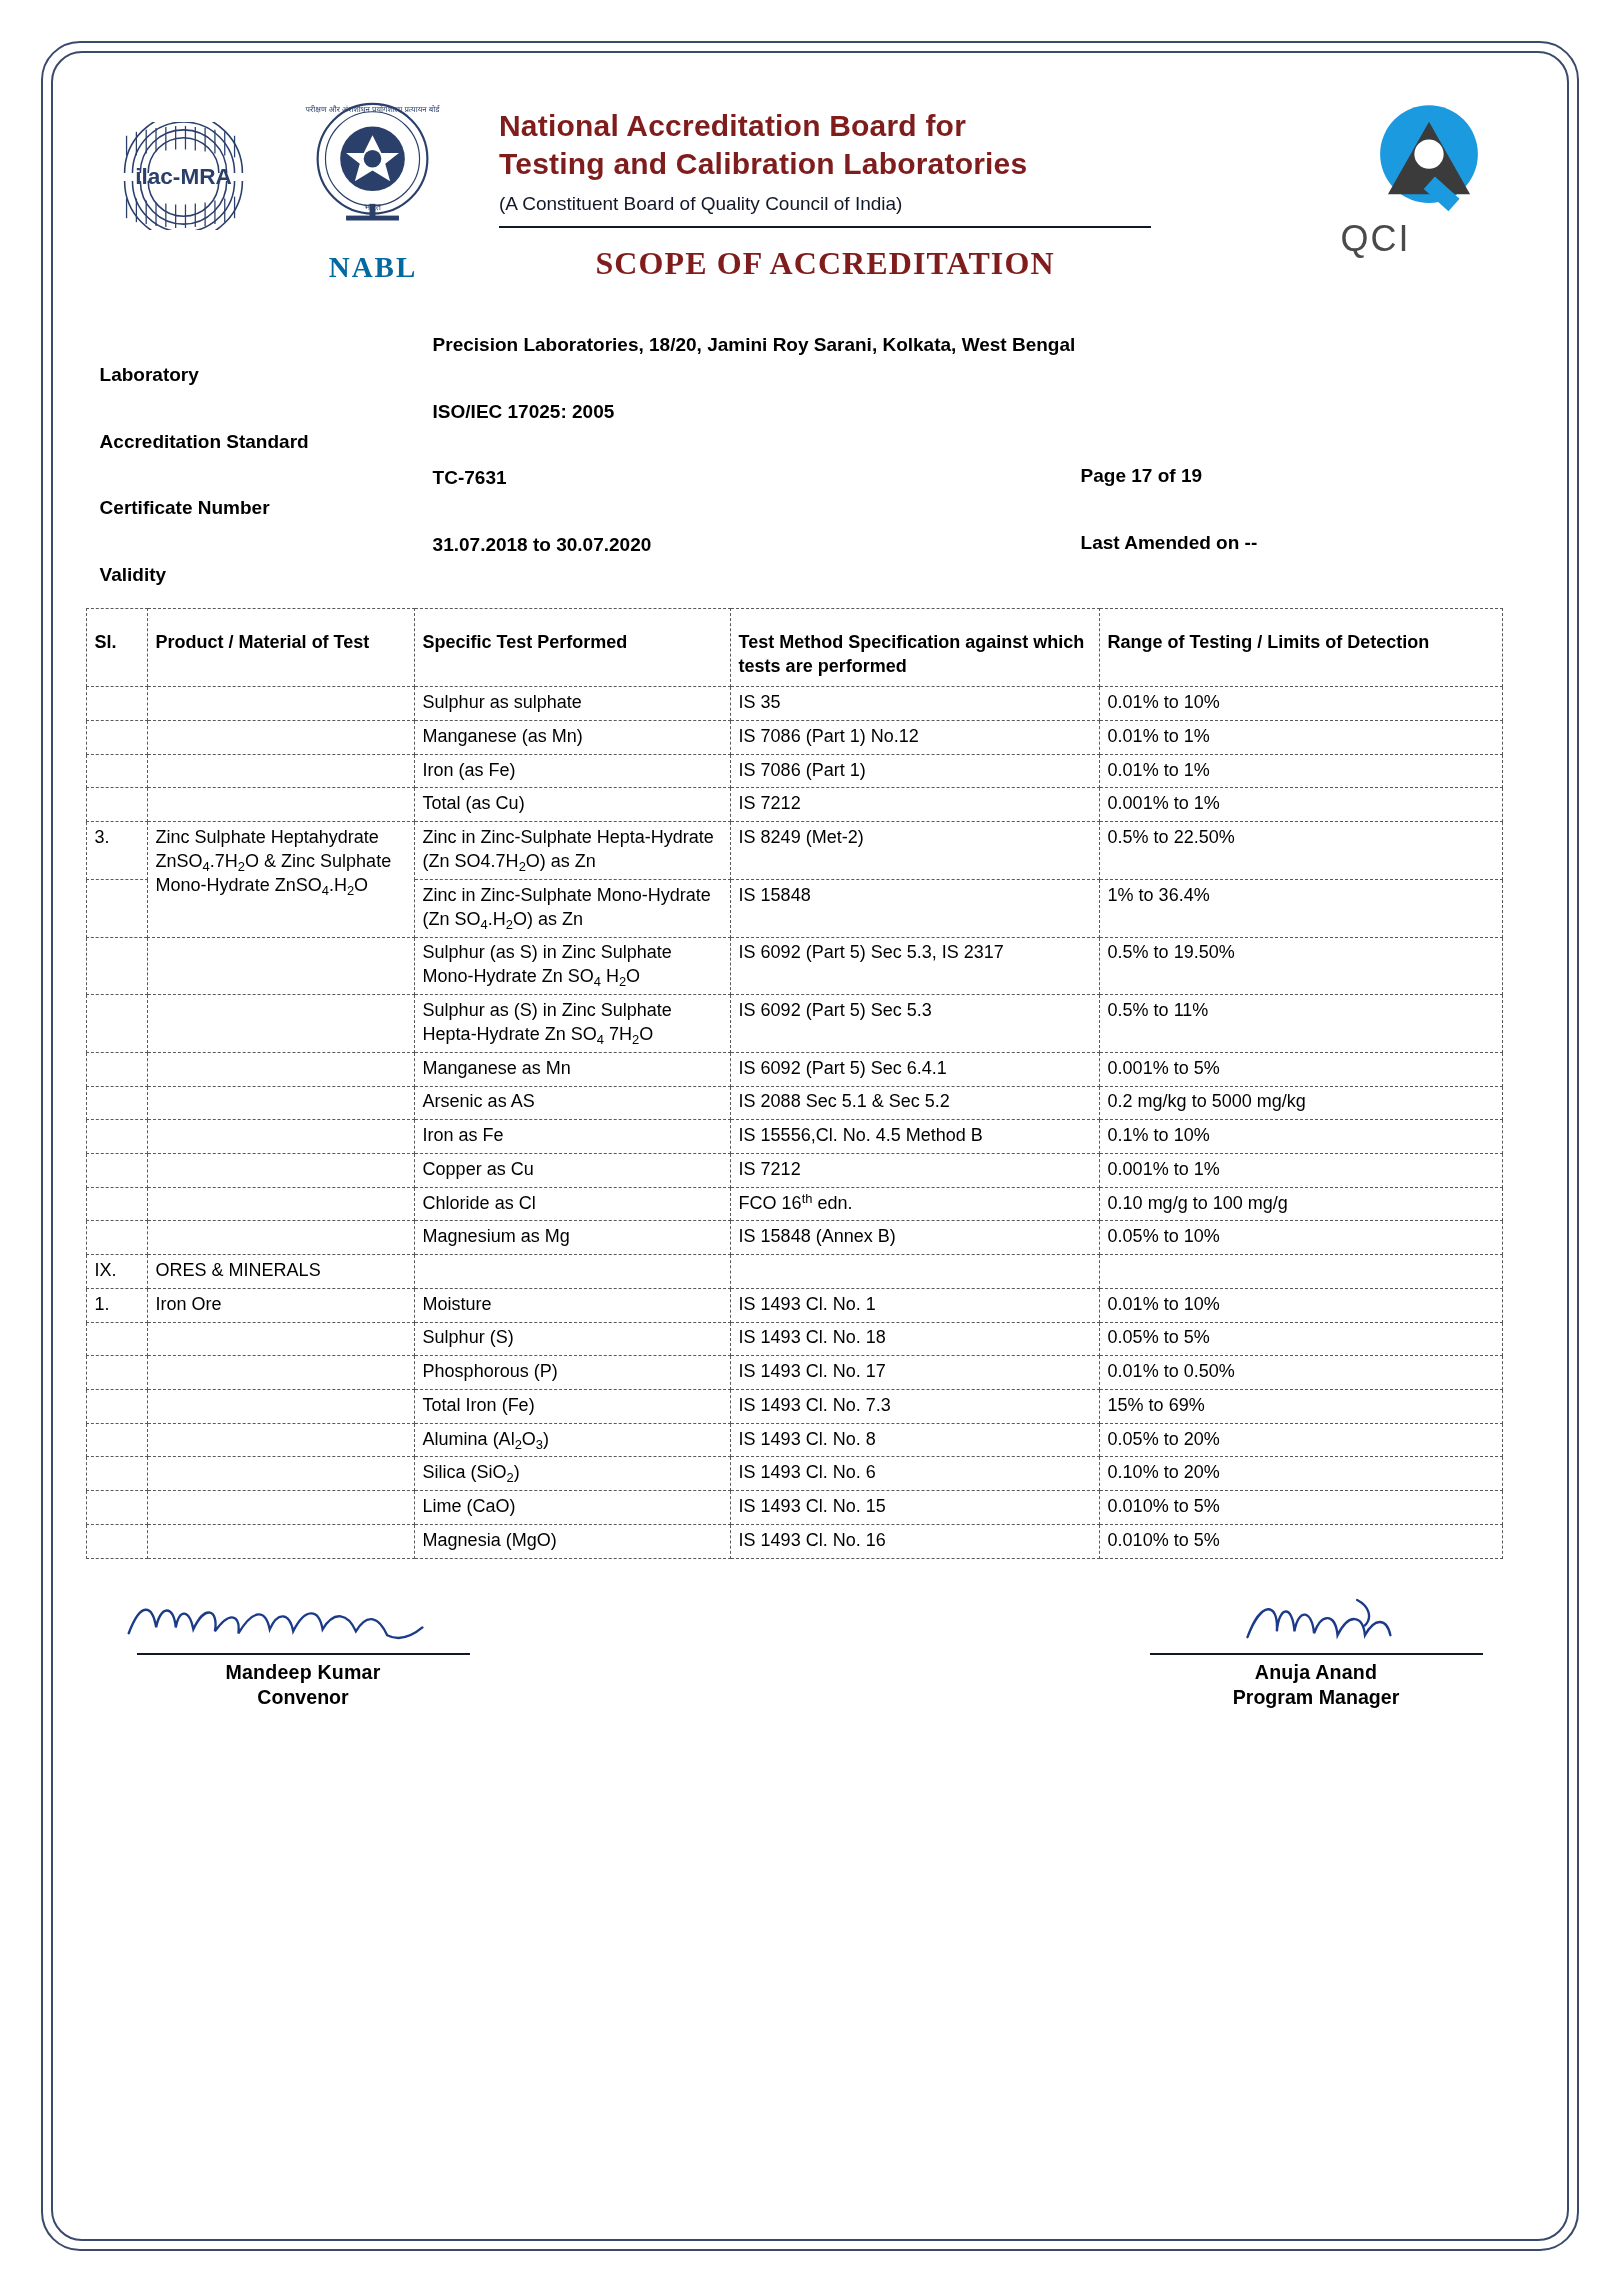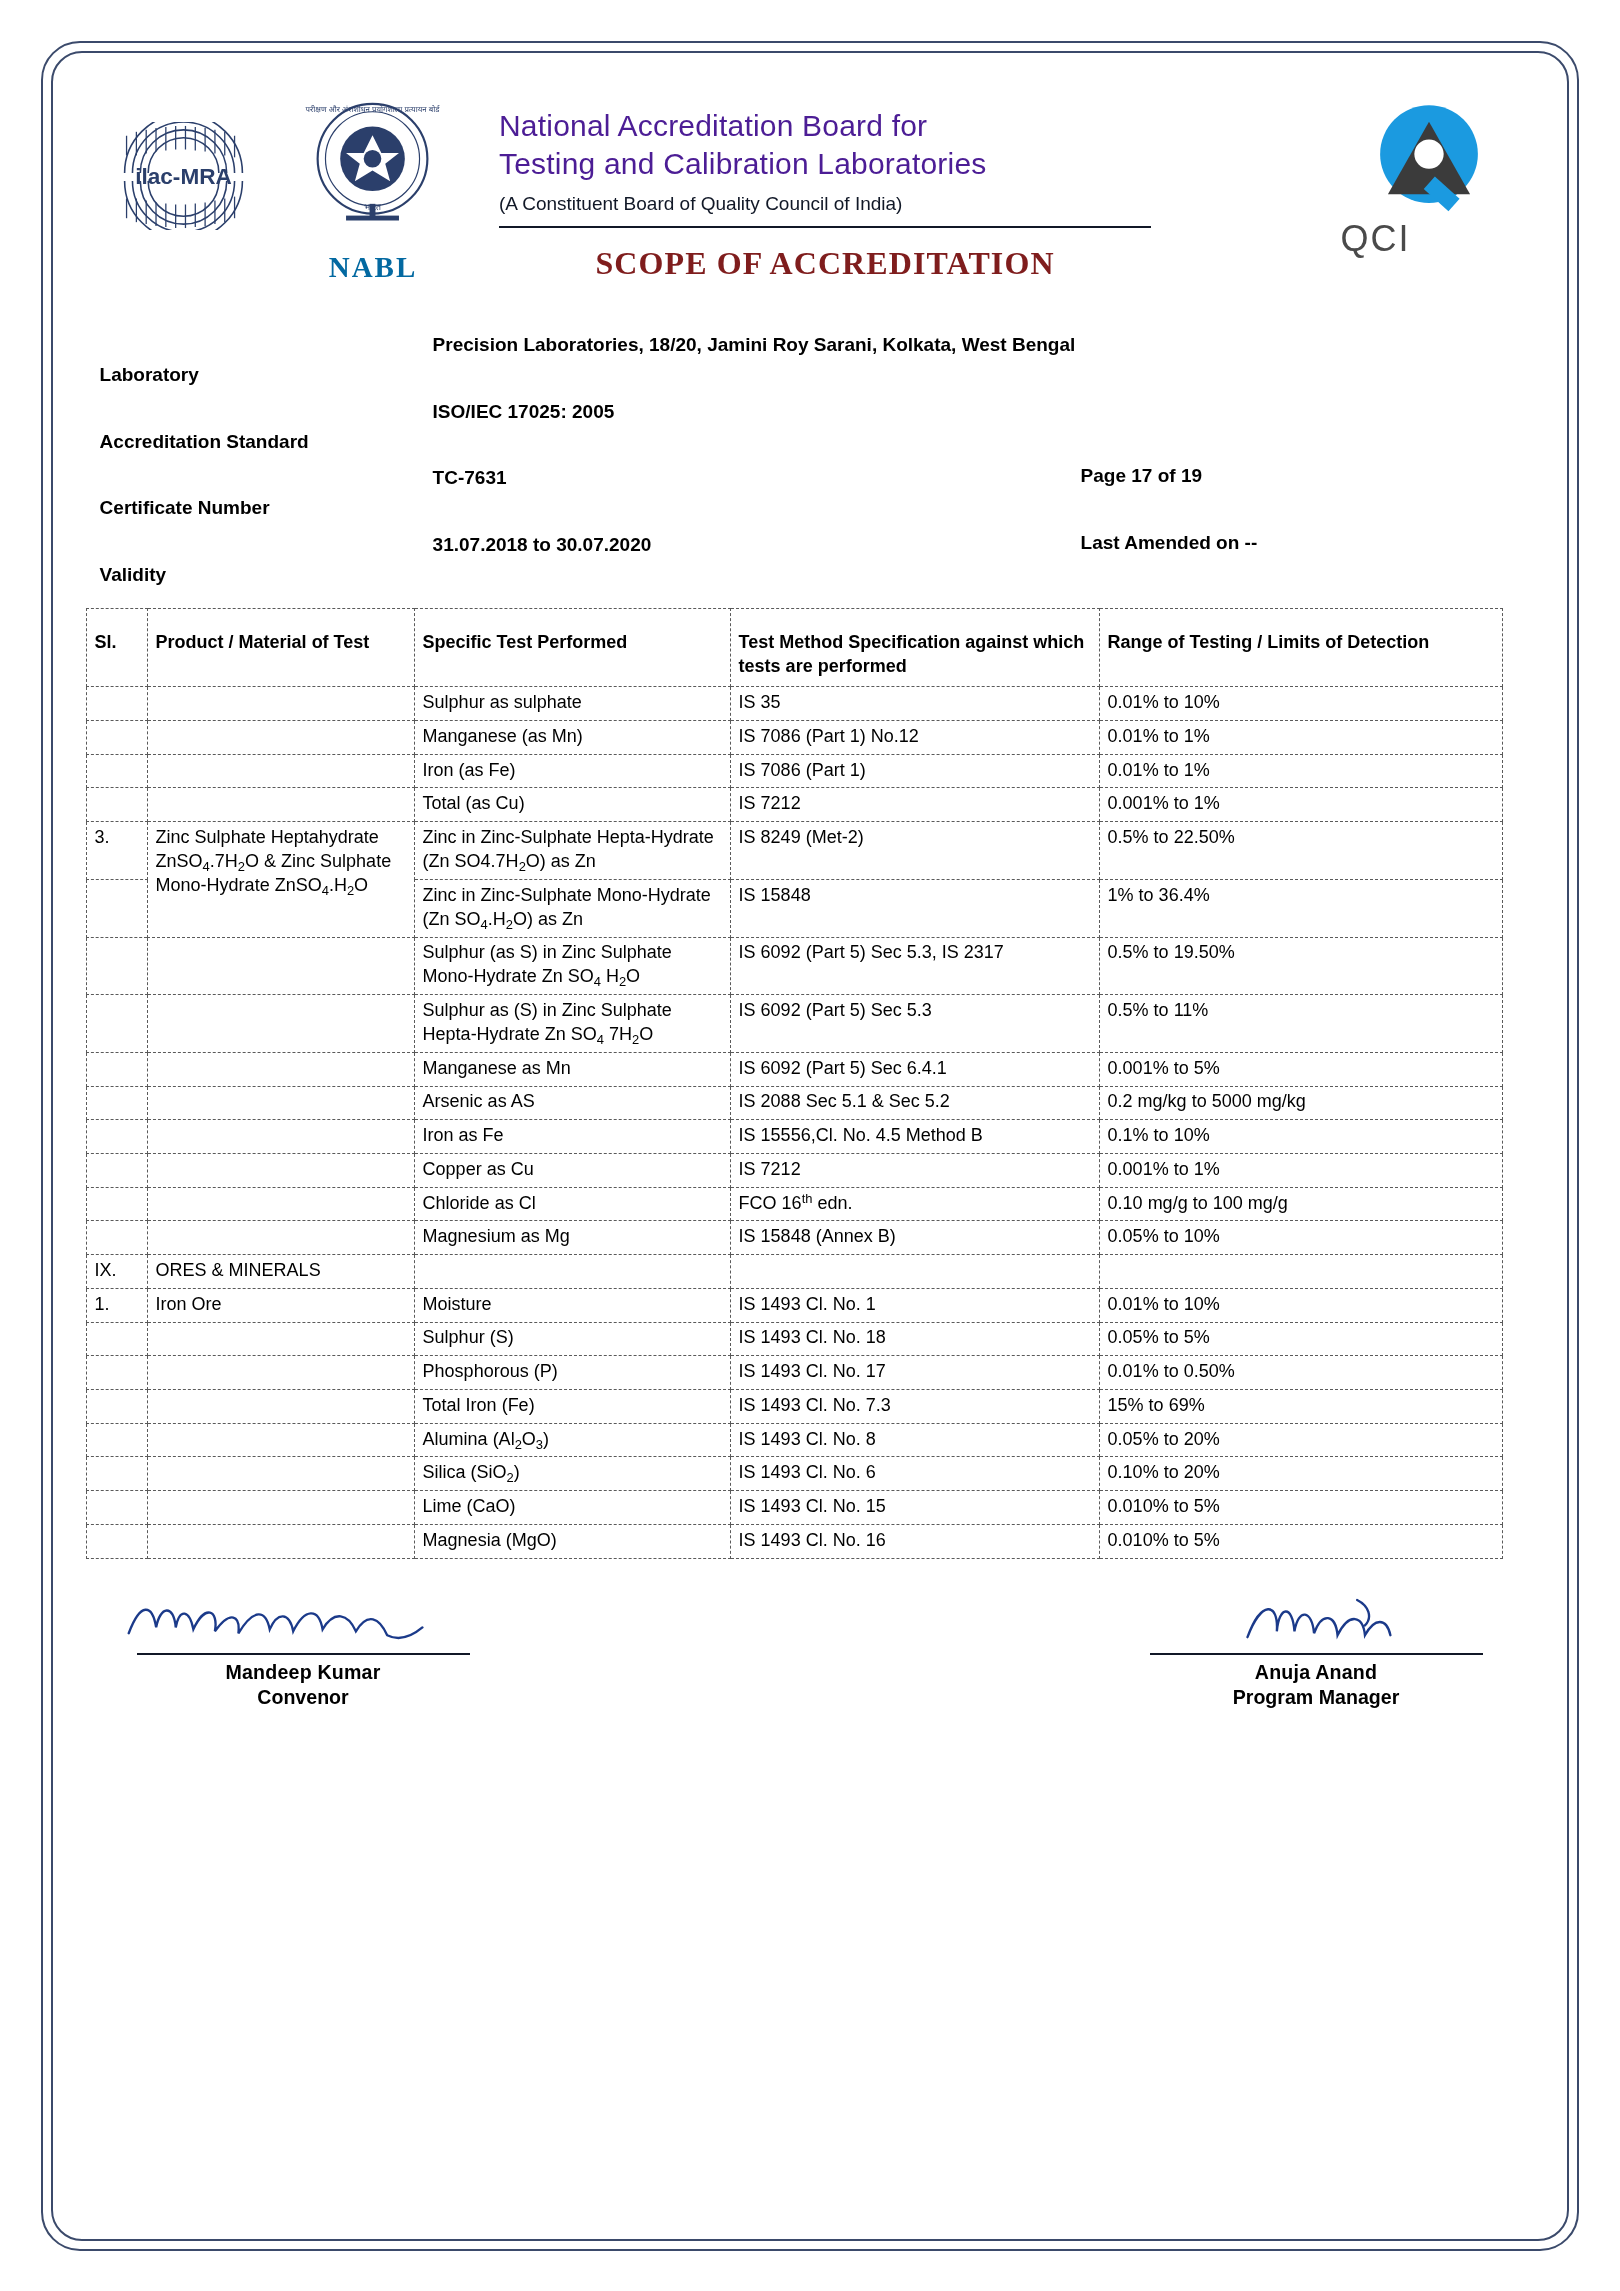--- a/index.html
+++ b/index.html
@@ -81,23 +81,23 @@
     margin-top: 2px;
   }
   .title-block {
     position: absolute;
     left: 421px;
     top: 29px;
     width: 667px;
   }
   .title-main {
     font-size: 30px;
-    font-weight: normal;
+    font-weight: bold;
     line-height: 1.28;
-    color: #4c1d95;
+    color: #7f1d1d;
     letter-spacing: 0.2px;
   }
   .title-sub {
     font-size: 19px;
     color: #111827;
     margin-top: 8.8px;
   }
   .title-rule {
     border-top: 2px solid #111827;
     margin-top: 11.8px;

